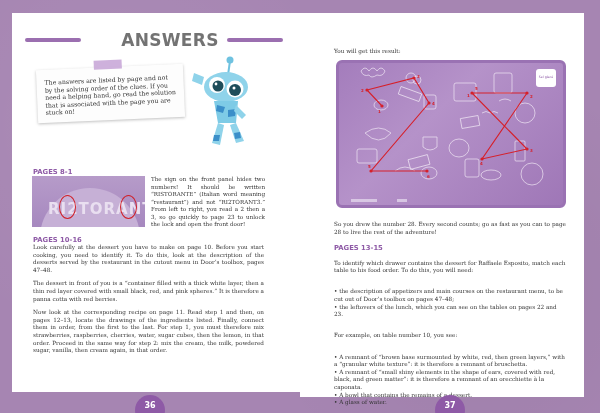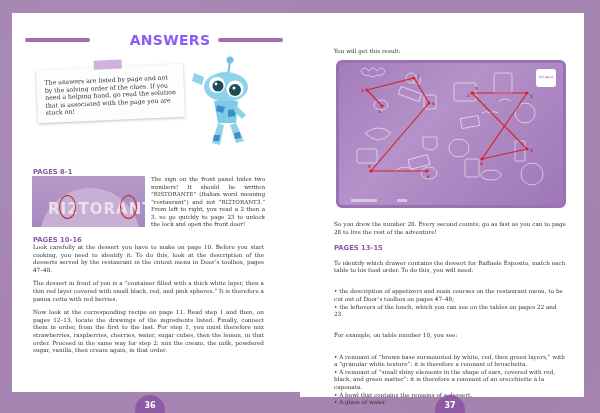--- a/index.html
+++ b/index.html
@@ -23,21 +23,21 @@
   .page-left { left: 12px; top: 13px; width: 288px; height: 379px; }
   .page-right { left: 300px; top: 13px; width: 284px; height: 384px; }
 
   .title-bar {
     position: absolute; left: 13px; top: 13px; width: 258px; height: 28px;
     display: flex; align-items: center; justify-content: center;
   }
   .title-line { flex: 1; height: 4px; background: #9b6fb0; border-radius: 2px; }
   .title-text {
     font-family: "DejaVu Sans", sans-serif; font-weight: bold;
-    color: #8b5cf6; font-size: 14px; padding: 0 8px; letter-spacing: 0.3px; margin-left: 32px;
+    color: #737373; font-size: 17px; padding: 0 8px; letter-spacing: 0.3px; margin-left: 32px;
   }
 
   .note {
     position: absolute; left: 37px; top: 67px; width: 147px; height: 53px;
     background: #fdfdfd;
     box-shadow: 0 1px 3px rgba(0,0,0,0.25);
     transform: rotate(-2.5deg);
     padding: 9px 6px 4px 8px;
     font-size: 6.2px; line-height: 7.6px; color: #333;
   }

